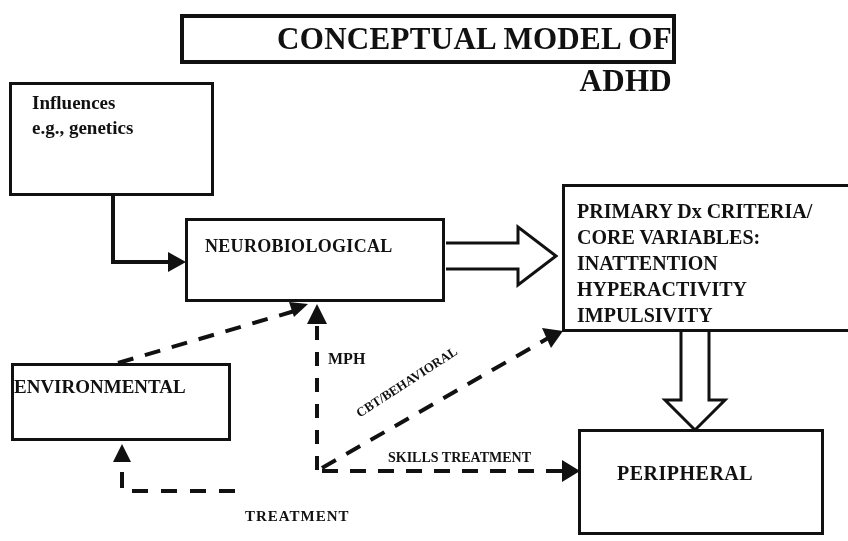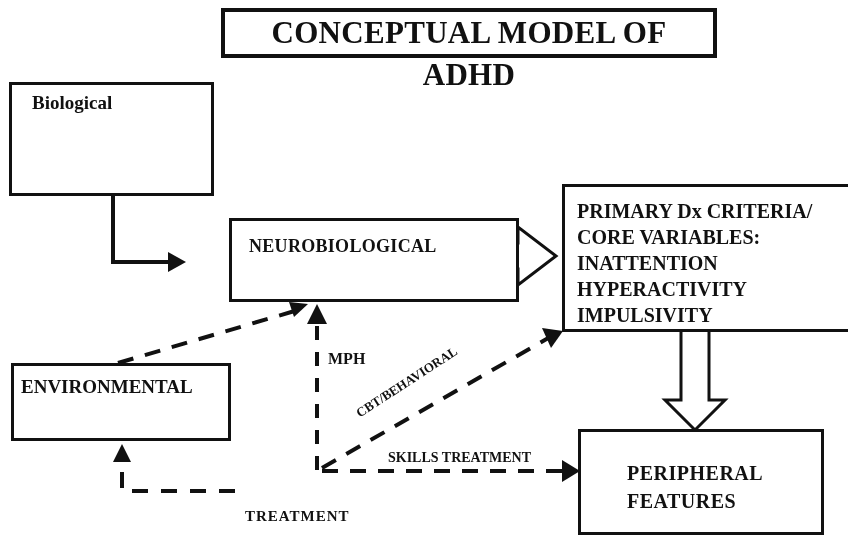--- a/index.html
+++ b/index.html
@@ -2,27 +2,27 @@
 <html><head>
   <meta charset="utf-8">
   <style>
     html, body { margin: 0; padding: 0; background: #ffffff; }
     body { width: 848px; height: 541px; position: relative; overflow: hidden;
            font-family: "Liberation Serif", "DejaVu Serif", serif; color: #111; }
     svg.links { position: absolute; left: 0; top: 0; width: 848px; height: 541px; }
     .box { position: absolute; border: 3px solid #111; background: #fff; box-sizing: border-box;
            font-weight: bold; line-height: 1.18; }
     .box .line { display: block; white-space: nowrap; }
-    #title-box { left: 180px; top: 8px; width: 496px; height: 50px; border-width: 4px;
-                 font-size: 31px; text-align: center; line-height: 42px; letter-spacing: 0.3px; margin-left: 41px; }
+    #title-box { left: 180px; top: 14px; width: 496px; height: 50px; border-width: 4px;
+                 font-size: 31px; text-align: right; line-height: 42px; letter-spacing: 0.3px; }
     #bio-box { left: 9px; top: 82px; width: 205px; height: 114px; font-size: 19px; padding: 6px 0 0 20px; line-height: 1.3; }
-    #neuro-box { left: 185px; top: 218px; width: 290px; height: 84px; font-size: 18px; padding: 14px 0 0 17px; line-height: 1.3; letter-spacing: 0.3px; margin-left: 44px; }
+    #neuro-box { left: 185px; top: 218px; width: 260px; height: 84px; font-size: 18px; padding: 14px 0 0 17px; line-height: 1.3; letter-spacing: 0.3px; }
     #primary-box { left: 562px; top: 184px; width: 289px; height: 148px; font-size: 20px; padding: 11px 0 0 12px; line-height: 1.3; border-right: none; overflow: hidden; }
-    #env-box { left: 11px; top: 363px; width: 220px; height: 78px; font-size: 19px; padding: 8px 0 0 7px; line-height: 1.33; }
-    #periph-box { left: 578px; top: 429px; width: 246px; height: 106px; font-size: 20px; padding: 27px 0 0 46px; line-height: 1.4; letter-spacing: 0.5px; }
+    #env-box { left: 11px; top: 363px; width: 220px; height: 78px; font-size: 19px; padding: 8px 0 0 0; line-height: 1.33; }
+    #periph-box { left: 578px; top: 429px; width: 246px; height: 106px; font-size: 20px; padding: 27px 0 0 36px; line-height: 1.4; letter-spacing: 0.5px; }
     .lbl { position: absolute; font-weight: bold; white-space: nowrap; }
     #lbl-mph { left: 328px; top: 350px; font-size: 16px; }
     #lbl-cbt { left: 362px; top: 405px; font-size: 13px; transform: rotate(-33deg); transform-origin: left bottom; }
     #lbl-skills { left: 388px; top: 450px; font-size: 14px; }
     #lbl-treat { left: 245px; top: 508px; font-size: 15px; letter-spacing: 1px; }
   </style>
 </head>
 <body>
 
 <svg class="links" viewBox="0 0 848 541">
@@ -54,40 +54,40 @@
   <line x1="322" y1="471" x2="566" y2="471" stroke="#111" stroke-width="4" stroke-dasharray="16,12"></line>
   <path d="M562,460 L580,471 L562,482 z" fill="#111"></path>
 
   <path d="M235,491 L122,491 L122,462" stroke="#111" stroke-width="4" fill="none" stroke-dasharray="16,13"></path>
   <path d="M113,462 L122,444 L131,462 z" fill="#111"></path>
 </svg>
 
 <div class="box" id="title-box">CONCEPTUAL MODEL OF ADHD</div>
 
 <div class="box" id="bio-box">
-  <span class="line">Biological</span>
+  <span class="line">Influences</span>
+  <span class="line">e.g., genetics</span>
 </div>
 
 <div class="box" id="neuro-box">
   <span class="line">NEUROBIOLOGICAL</span>
 </div>
 
 <div class="box" id="primary-box">
   <span class="line">PRIMARY Dx CRITERIA/</span>
   <span class="line">CORE VARIABLES:</span>
   <span class="line">INATTENTION</span>
   <span class="line">HYPERACTIVITY</span>
   <span class="line">IMPULSIVITY</span>
 </div>
 
 <div class="box" id="env-box">
   <span class="line">ENVIRONMENTAL</span>
 </div>
 
 <div class="box" id="periph-box">
   <span class="line">PERIPHERAL</span>
-  <span class="line">FEATURES</span>
 </div>
 
 <div class="lbl" id="lbl-mph">MPH</div>
 <div class="lbl" id="lbl-cbt">CBT/BEHAVIORAL</div>
 <div class="lbl" id="lbl-skills">SKILLS TREATMENT</div>
 <div class="lbl" id="lbl-treat">TREATMENT</div>
 
 </body></html>

